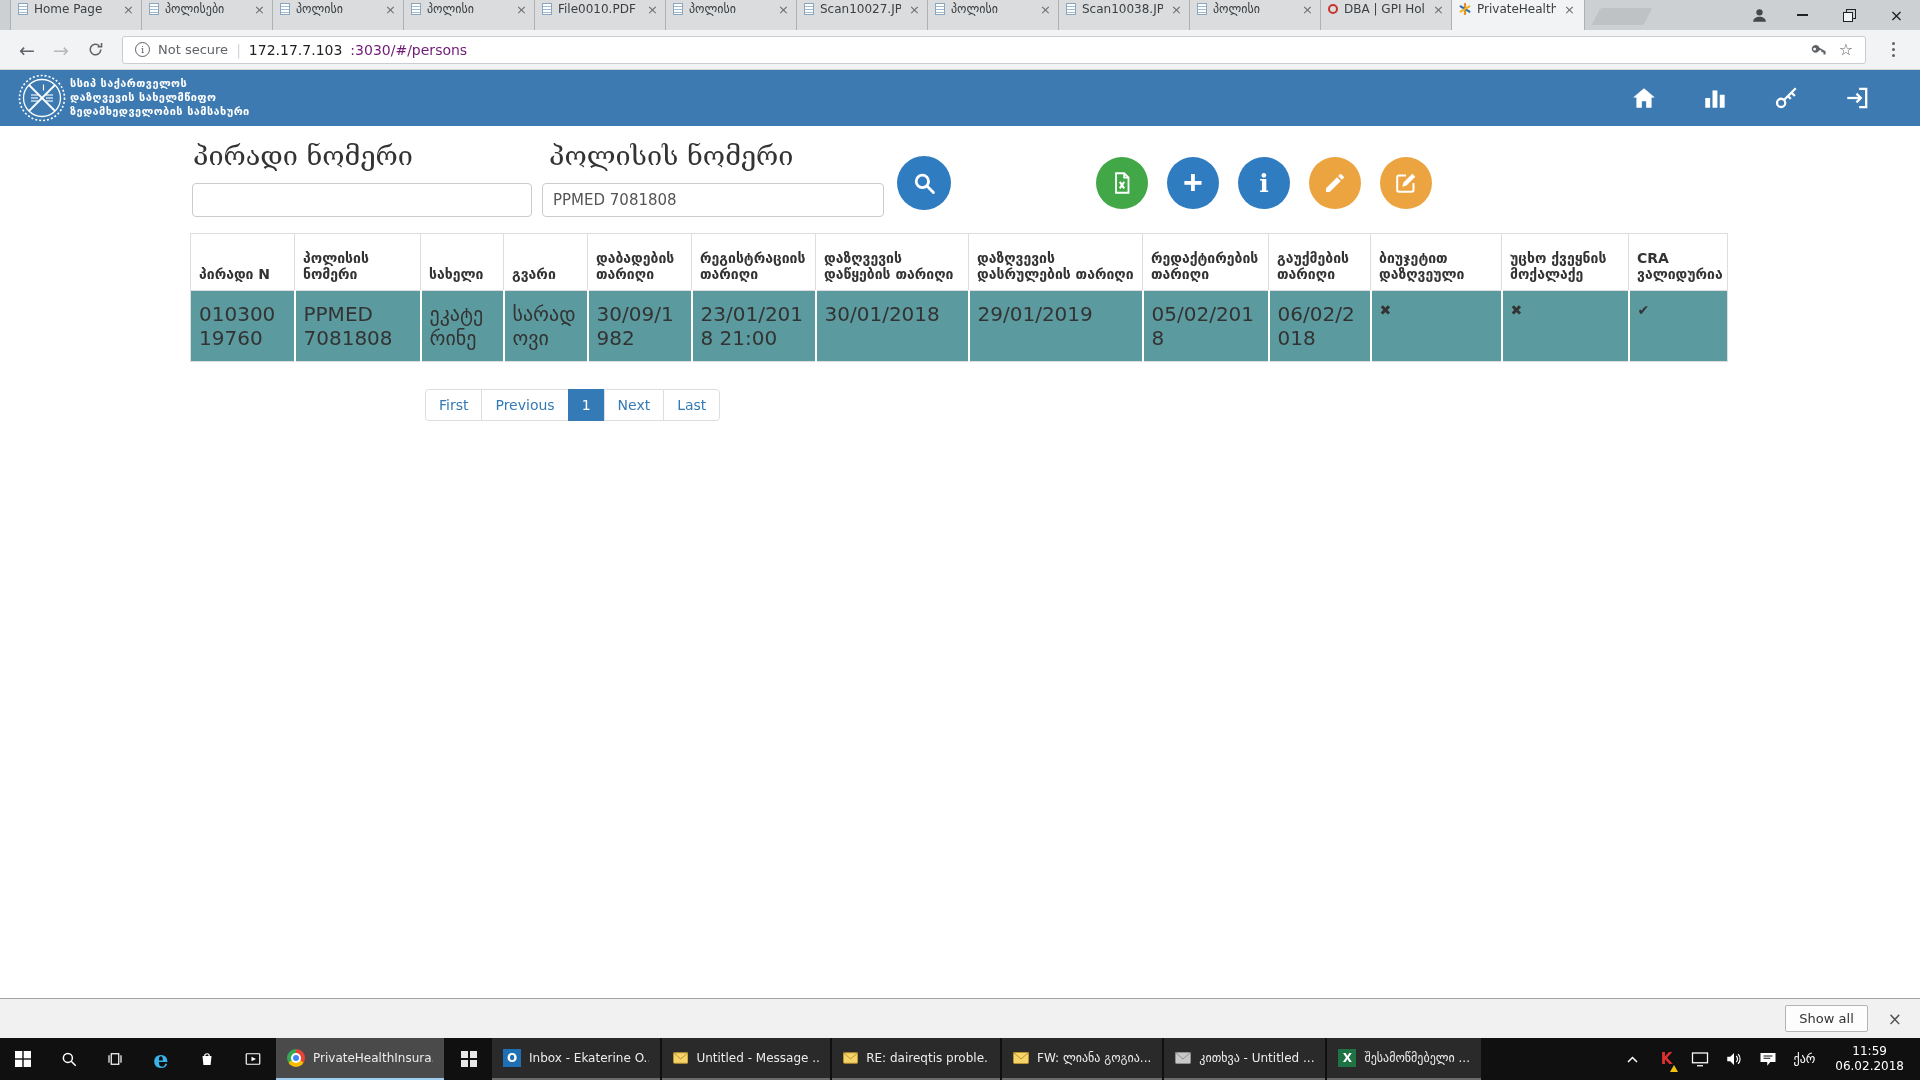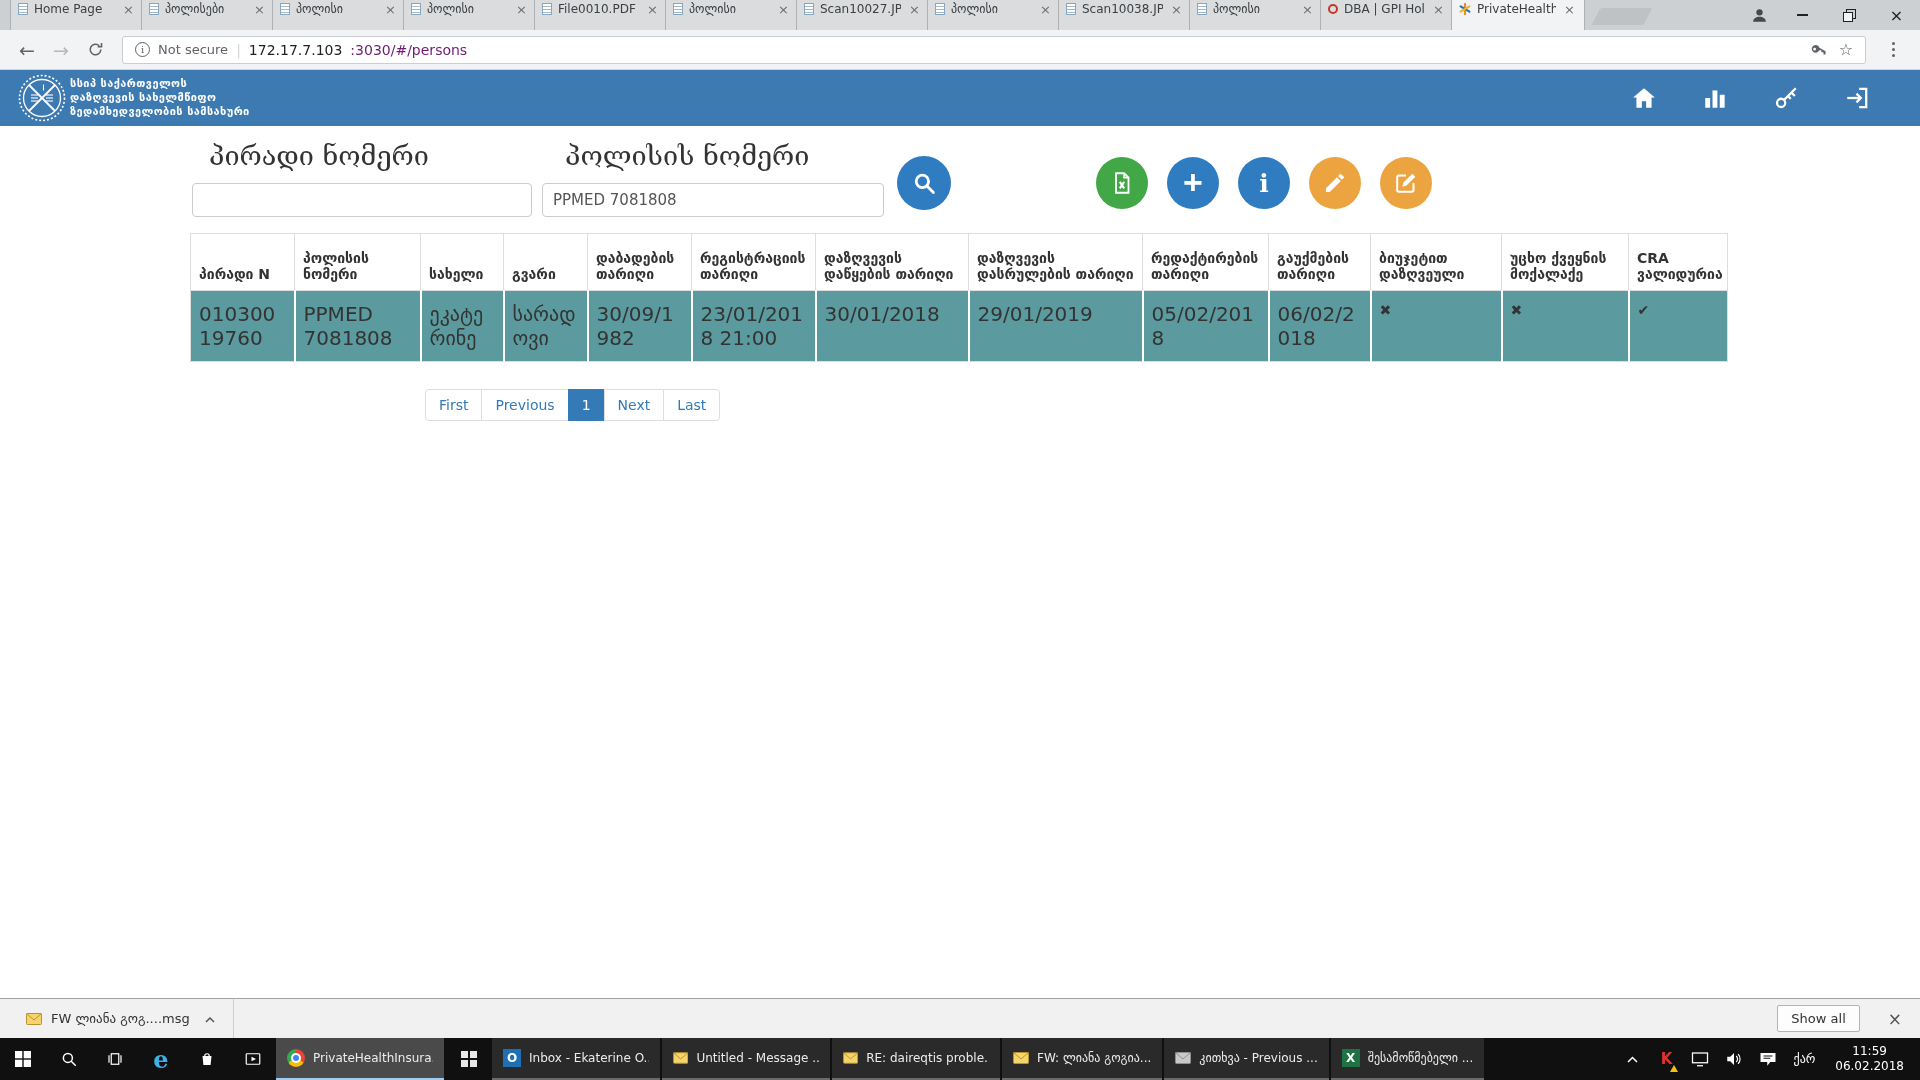--- a/index.html
+++ b/index.html
@@ -36,21 +36,21 @@
   .star-glyph { font-size:16px; color:#5f6368; }
   .menu-dots { width:34px; display:flex; flex-direction:column; align-items:center; gap:3px; }
   .menu-dots i { width:3px; height:3px; background:#5f6368; border-radius:50%; }
 
   
   .app-header { position:absolute; top:70px; left:0; width:1920px; height:56px; background:#3d7ab1; display:flex; align-items:center; padding:0 18px; }
   .org-text { margin-left:4px; color:#fff; font-weight:bold; font-size:11px; line-height:14px; letter-spacing:.4px; }
   .header-icons { margin-left:auto; display:flex; align-items:center; gap:45px; margin-right:32px; }
 
   
-  .field-label { position:absolute; font-size:27px; color:#333; font-family:"DejaVu Serif","DejaVu Sans",serif;margin-left:16px; }
+  .field-label { position:absolute; font-size:27px; color:#333; font-family:"DejaVu Serif","DejaVu Sans",serif; }
   .txt-input { position:absolute; height:34px; border:1px solid #ccc; border-radius:4px; font-size:15px; color:#555; padding:0 10px; outline:none; font-family:inherit; }
   .cbtn { position:absolute; width:52px; height:52px; border-radius:50%; border:none; display:flex; align-items:center; justify-content:center; color:#fff; cursor:pointer; }
   .glyph-plus { font-size:34px; font-weight:bold; line-height:1; margin-top:-3px; }
   .glyph-info { font-size:25px; font-weight:bold; font-family:"DejaVu Serif",serif; }
 
   
   .tblwrap { position:absolute; left:190px; top:233px; width:1537px; }
   table { border-collapse:collapse; width:100%; table-layout:fixed; }
   th { border:1px solid #ddd; background:#fff; vertical-align:bottom; text-align:left; padding:8px; font-size:14px; font-weight:bold; color:#333; height:57px; }
   td { background:#5b9a9e; border-right:2px solid #fff; border-bottom:1px solid #ddd; vertical-align:top; padding:11px 8px; font-size:20px; color:#333; height:60px; word-wrap:break-word; }
@@ -62,21 +62,21 @@
   .pagination { position:absolute; left:425px; top:389px; display:flex; }
   .page-item { border:1px solid #ddd; background:#fff; color:#337ab7; font-size:14px; padding:7px 13px; margin-left:-1px; cursor:pointer; }
   .page-item.first { border-radius:4px 0 0 4px; margin-left:0; }
   .page-item.last { border-radius:0 4px 4px 0; }
   .page-item.active { background:#337ab7; border-color:#337ab7; color:#fff; }
 
   
   .dlbar { position:absolute; left:0; top:998px; width:1920px; height:40px; background:#f1f1f2; border-top:1px solid #a3a3a3; display:flex; align-items:center; }
   .dl-item { display:flex; align-items:center; gap:9px; padding:0 18px 0 26px; height:100%; border-right:1px solid #cfcfcf; font-size:13px; color:#333; }
   .dl-chevron { margin-left:6px; }
-  .dl-right { margin-left:auto; display:flex; align-items:center; gap:28px; padding-right:18px; }
+  .dl-right { margin-left:auto; display:flex; align-items:center; gap:20px; padding-right:18px; }
   .showall-btn { border:1px solid #b4b4b4; background:#fdfdfd; border-radius:2px; font-size:13px; color:#333; padding:5px 13px; font-family:inherit; }
   .dl-close { color:#555; font-size:17px; }
 
   
   .taskbar { position:absolute; left:0; top:1038px; width:1920px; height:42px; background:#101010; display:flex; align-items:stretch; }
   .tb-btn { width:46px; display:flex; align-items:center; justify-content:center; }
   .tb-app { display:flex; align-items:center; gap:8px; padding:0 11px; background:#2a2a2a; border-bottom:2px solid #6b6b6b; max-width:168px; margin-right:2px; }
   .tb-app.active { background:#4a4a4a; border-bottom-color:#9ccdf0; }
   .tb-app-label { font-size:12px; color:#ececec; overflow:hidden; white-space:nowrap; }
   .edge-glyph { font-size:24px; font-weight:bold; color:#3ab4e8; font-family:"DejaVu Serif",serif; }
@@ -368,32 +368,20 @@
 
   <div class="pagination">
     <span class="page-item first">First</span>
     <span class="page-item">Previous</span>
     <span class="page-item active">1</span>
     <span class="page-item">Next</span>
     <span class="page-item last">Last</span>
   </div>
 
   <div class="dlbar">
-    <div class="dl-item">
-      <svg width="16" height="12" viewBox="0 0 16 12">
-          <rect x="0.5" y="0.5" width="15" height="11" rx="1" fill="#f7d46a" stroke="#b8922e"></rect>
-          <path d="M0.5 0.5l7.5 6.5 7.5-6.5" fill="none" stroke="#b8922e"></path>
-        </svg>
-      <span>FW  ლიანა გოგ....msg</span>
-      <span class="dl-chevron">
-        <svg width="10" height="6" viewBox="0 0 10 6">
-            <path d="M1 5l4-4 4 4" fill="none" stroke="#555" stroke-width="1.5"></path>
-          </svg>
-      </span>
-    </div>
     <div class="dl-right">
       <button class="showall-btn">Show all</button>
       <span class="dl-close">×</span>
     </div>
   </div>
 
   <div class="taskbar">
     <div class="tb-btn">
       <svg width="16" height="16" viewBox="0 0 16 16" fill="#fff">
           <rect width="7.3" height="7.3"></rect>
@@ -468,21 +456,21 @@
           <rect x="0.5" y="0.5" width="15" height="11" rx="1" fill="#f7d46a" stroke="#b8922e"></rect>
           <path d="M0.5 0.5l7.5 6.5 7.5-6.5" fill="none" stroke="#b8922e"></path>
         </svg>
       <span class="tb-app-label">FW: ლიანა გოგია...</span>
     </div>
     <div class="tb-app">
       <svg width="16" height="12" viewBox="0 0 16 12">
           <rect x="0.5" y="0.5" width="15" height="11" rx="1" fill="#c9c9c9" stroke="#8f8f8f"></rect>
           <path d="M0.5 0.5l7.5 6.5 7.5-6.5" fill="none" stroke="#8f8f8f"></path>
         </svg>
-      <span class="tb-app-label">კითხვა - Previous ...</span>
+      <span class="tb-app-label">კითხვა - Untitled ...</span>
     </div>
     <div class="tb-app">
       <span class="sq-ico xl-ico">X</span>
       <span class="tb-app-label">შესამოწმებელი ...</span>
     </div>
 
     <div class="tray">
       <div class="tray-btn">
         <svg width="11" height="7" viewBox="0 0 11 7">
             <path d="M1 6l4.5-4.5L10 6" fill="none" stroke="#fff" stroke-width="1.5"></path>

